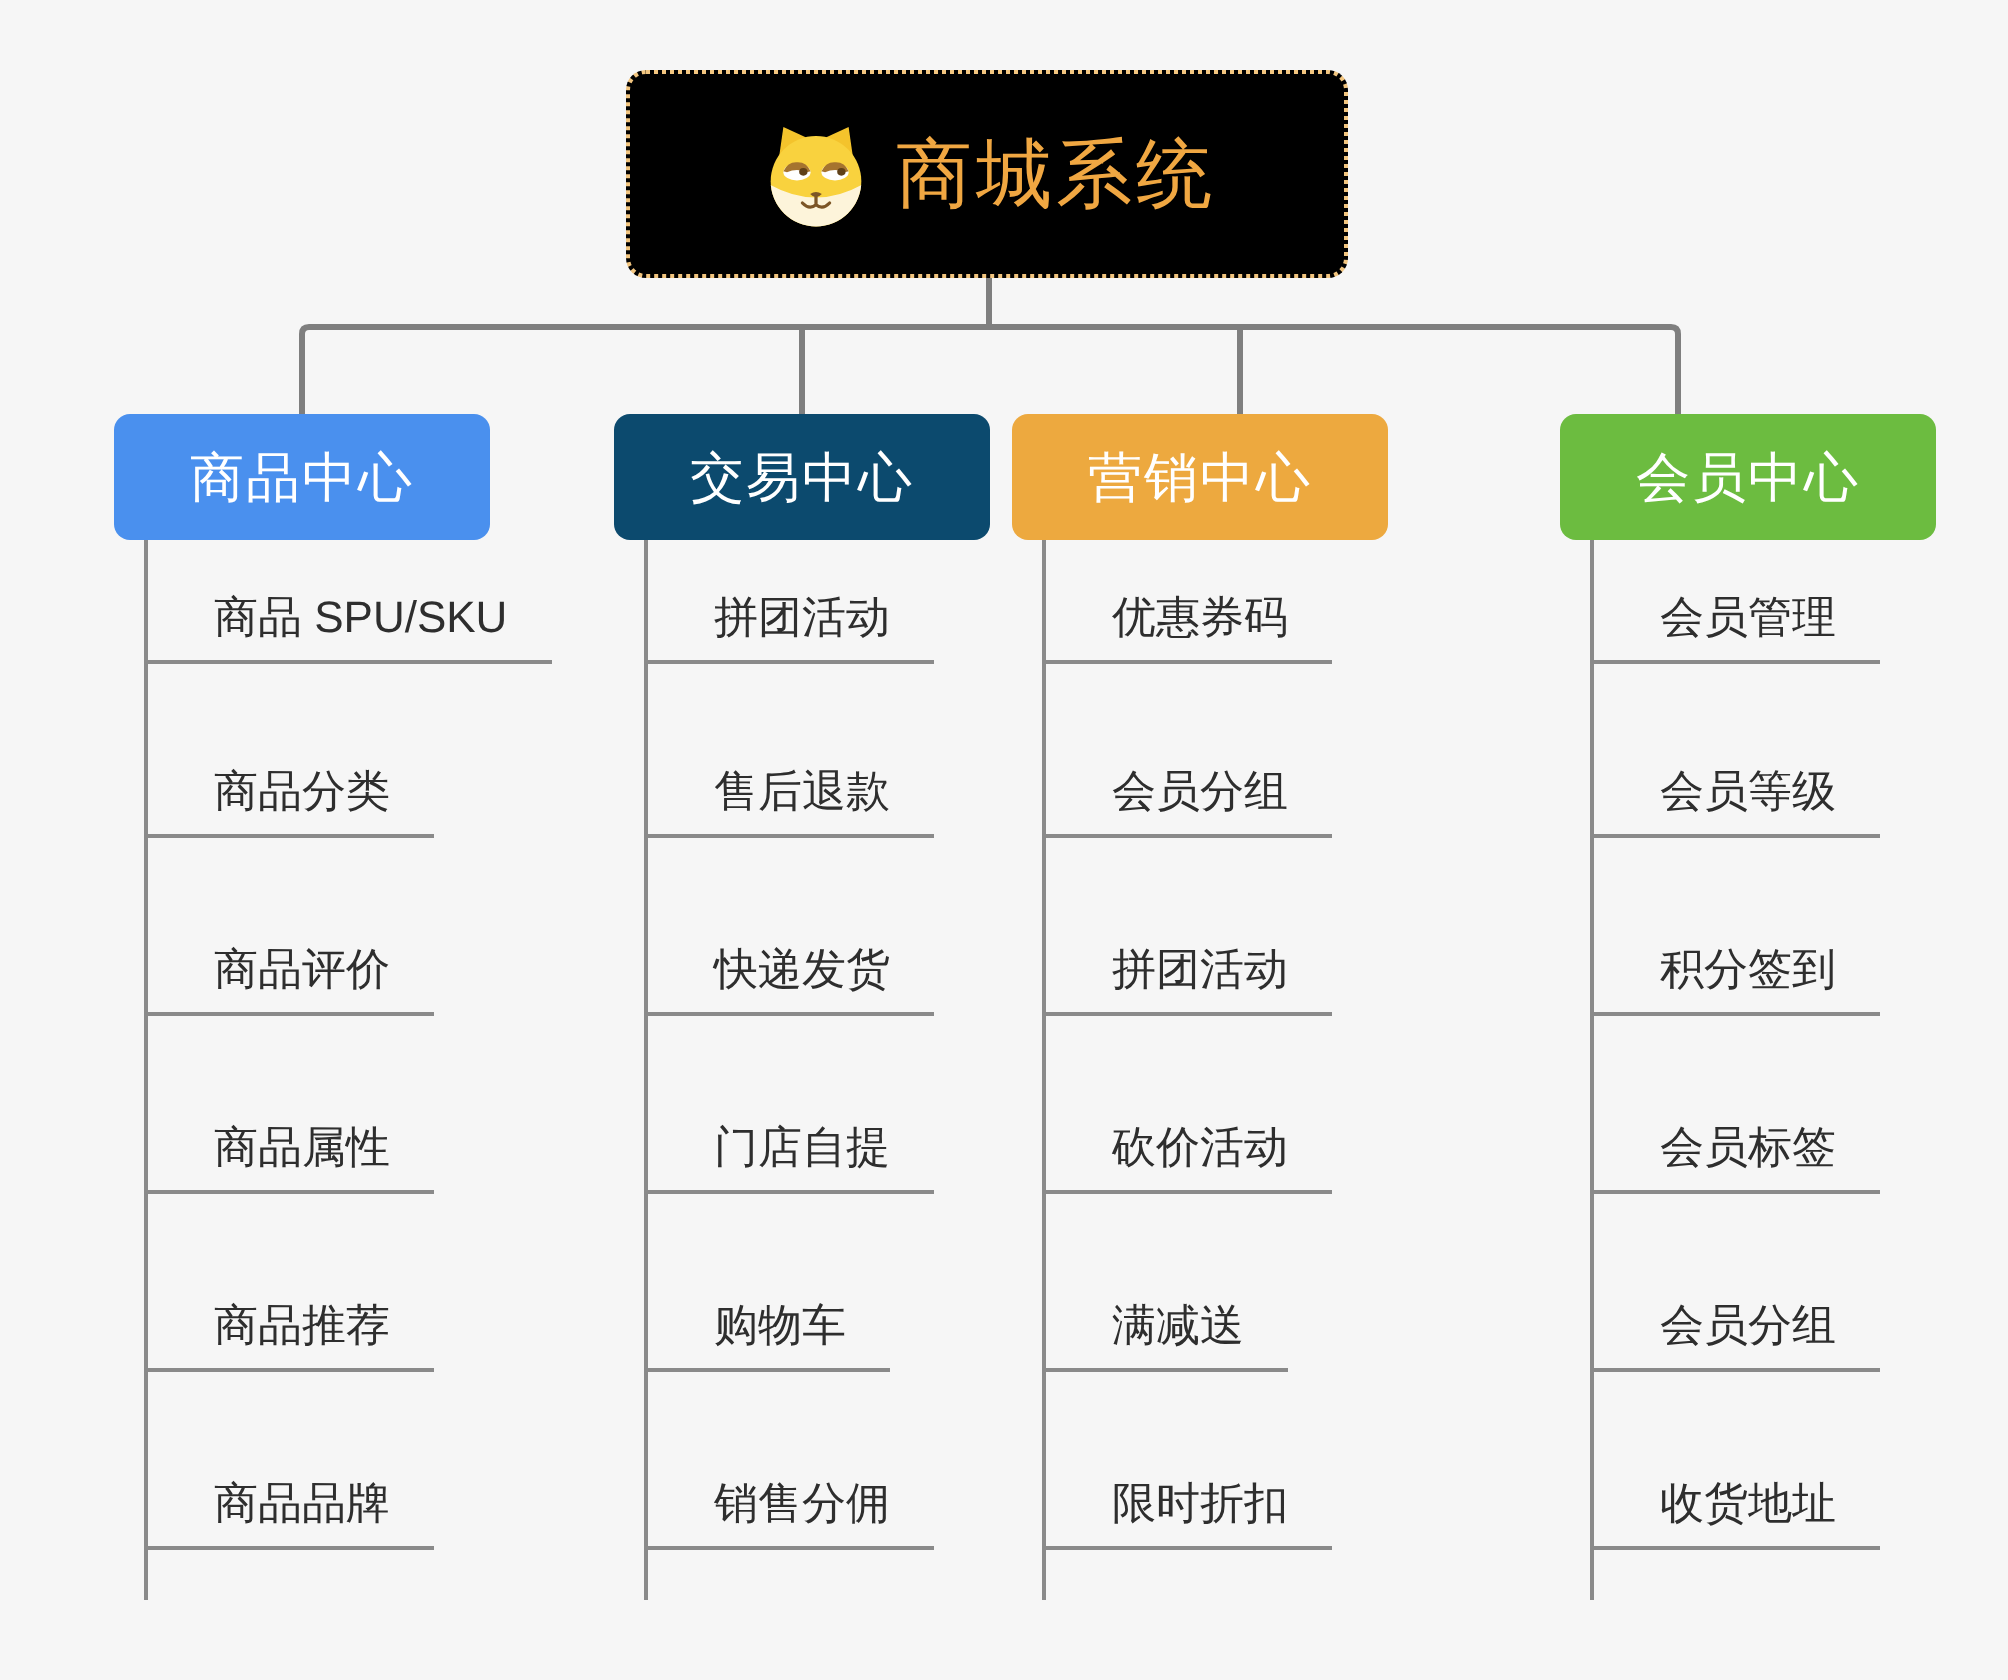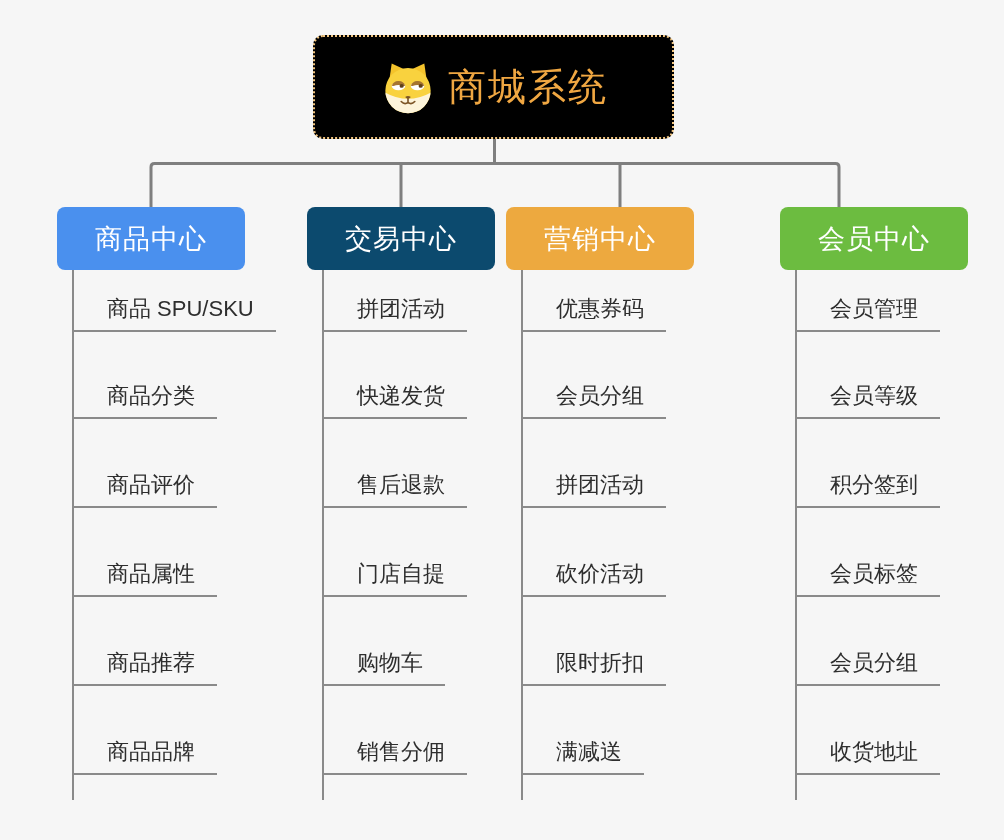--- a/index.html
+++ b/index.html
@@ -100,24 +100,24 @@
   </div>
 </div>
 
 <div class="branch" style="left:307px">
   <div class="branch-header" style="background: #0c4a6e;">交易中心</div>
   <div class="leaves">
     <div class="leaf">
         <span>拼团活动</span>
       </div>
     <div class="leaf">
-        <span>快递发货</span>
+        <span>售后退款</span>
       </div>
     <div class="leaf">
-        <span>售后退款</span>
+        <span>快递发货</span>
       </div>
     <div class="leaf">
         <span>门店自提</span>
       </div>
     <div class="leaf">
         <span>购物车</span>
       </div>
     <div class="leaf">
         <span>销售分佣</span>
       </div>
@@ -133,24 +133,24 @@
     <div class="leaf">
         <span>会员分组</span>
       </div>
     <div class="leaf">
         <span>拼团活动</span>
       </div>
     <div class="leaf">
         <span>砍价活动</span>
       </div>
     <div class="leaf">
-        <span>限时折扣</span>
+        <span>满减送</span>
       </div>
     <div class="leaf">
-        <span>满减送</span>
+        <span>限时折扣</span>
       </div>
   </div>
 </div>
 
 <div class="branch" style="left:780px">
   <div class="branch-header" style="background: rgb(108, 188, 64);">会员中心</div>
   <div class="leaves">
     <div class="leaf">
         <span>会员管理</span>
       </div>

